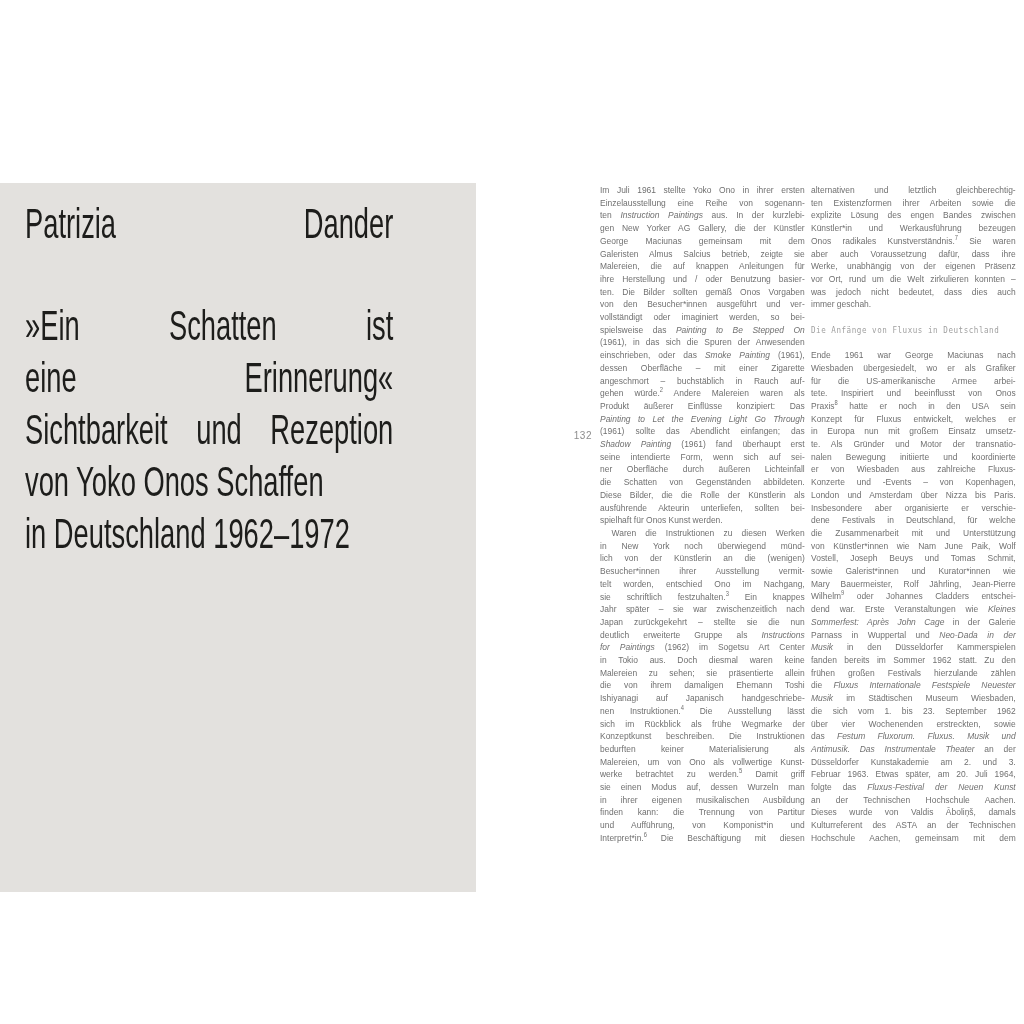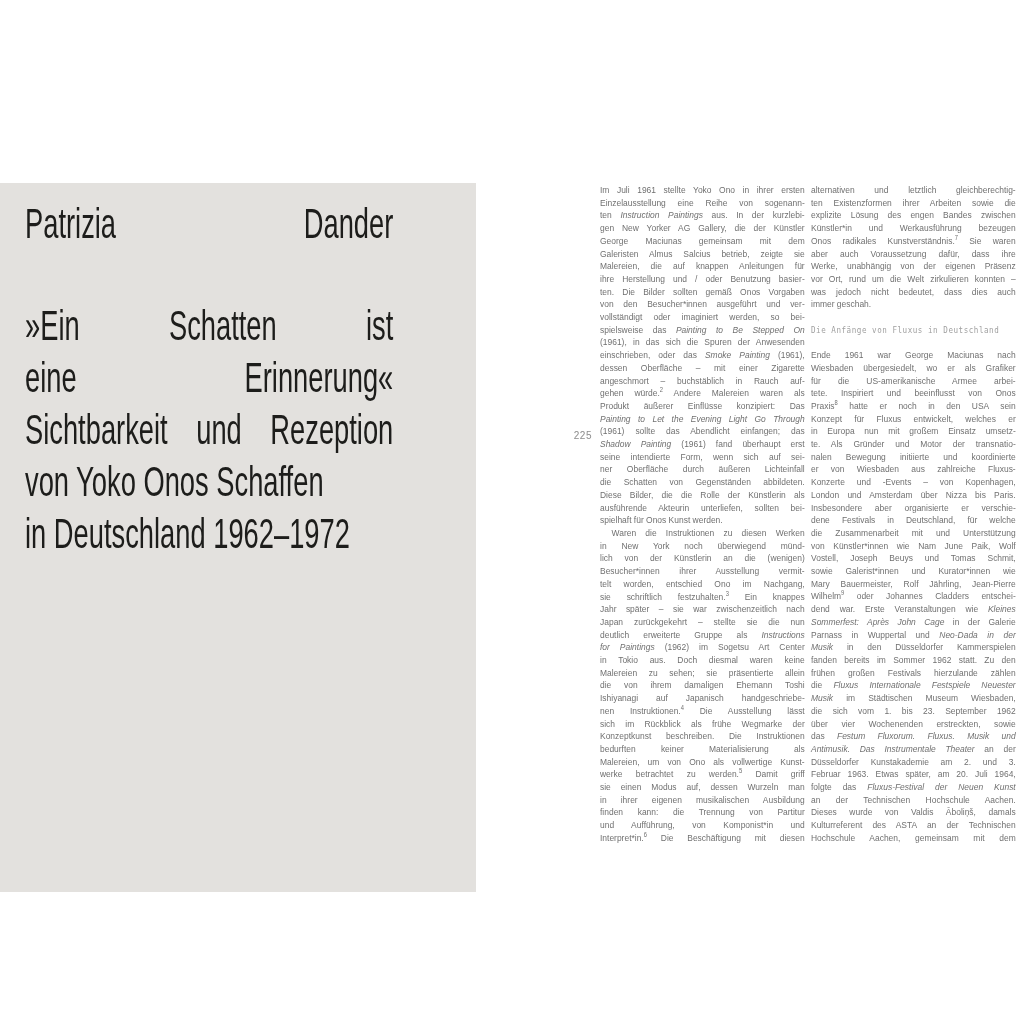--- a/index.html
+++ b/index.html
@@ -39,21 +39,21 @@
         <div class="tl-line just"><span>Patrizia Dander</span></div>
         <div class="tl-gap"></div>
         <div class="tl-line just"><span>»Ein Schatten ist</span></div>
         <div class="tl-line just"><span>eine Erinnerung«</span></div>
         <div class="tl-line just"><span>Sichtbarkeit und Rezeption</span></div>
         <div class="tl-line"><span>von Yoko Onos Schaffen</span></div>
         <div class="tl-line"><span>in Deutschland 1962–1972</span></div>
       </div>
   </div>
 
-  <div class="page-number">225</div>
+  <div class="page-number">132</div>
 
   <div class="col col1">
       <div class="tline just"><span>Im Juli 1961 stellte Yoko Ono in ihrer ersten</span></div>
       <div class="tline just"><span>Einzelausstellung eine Reihe von sogenann-</span></div>
       <div class="tline just"><span>ten </span><span class="it">Instruction Paintings</span><span> aus. In der kurzlebi-</span></div>
       <div class="tline just"><span>gen New Yorker AG Gallery, die der Künstler</span></div>
       <div class="tline just"><span>George Maciunas gemeinsam mit dem</span></div>
       <div class="tline just"><span>Galeristen Almus Salcius betrieb, zeigte sie</span></div>
       <div class="tline just"><span>Malereien, die auf knappen Anleitungen für</span></div>
       <div class="tline just"><span>ihre Herstellung und / oder Benutzung basier-</span></div>

